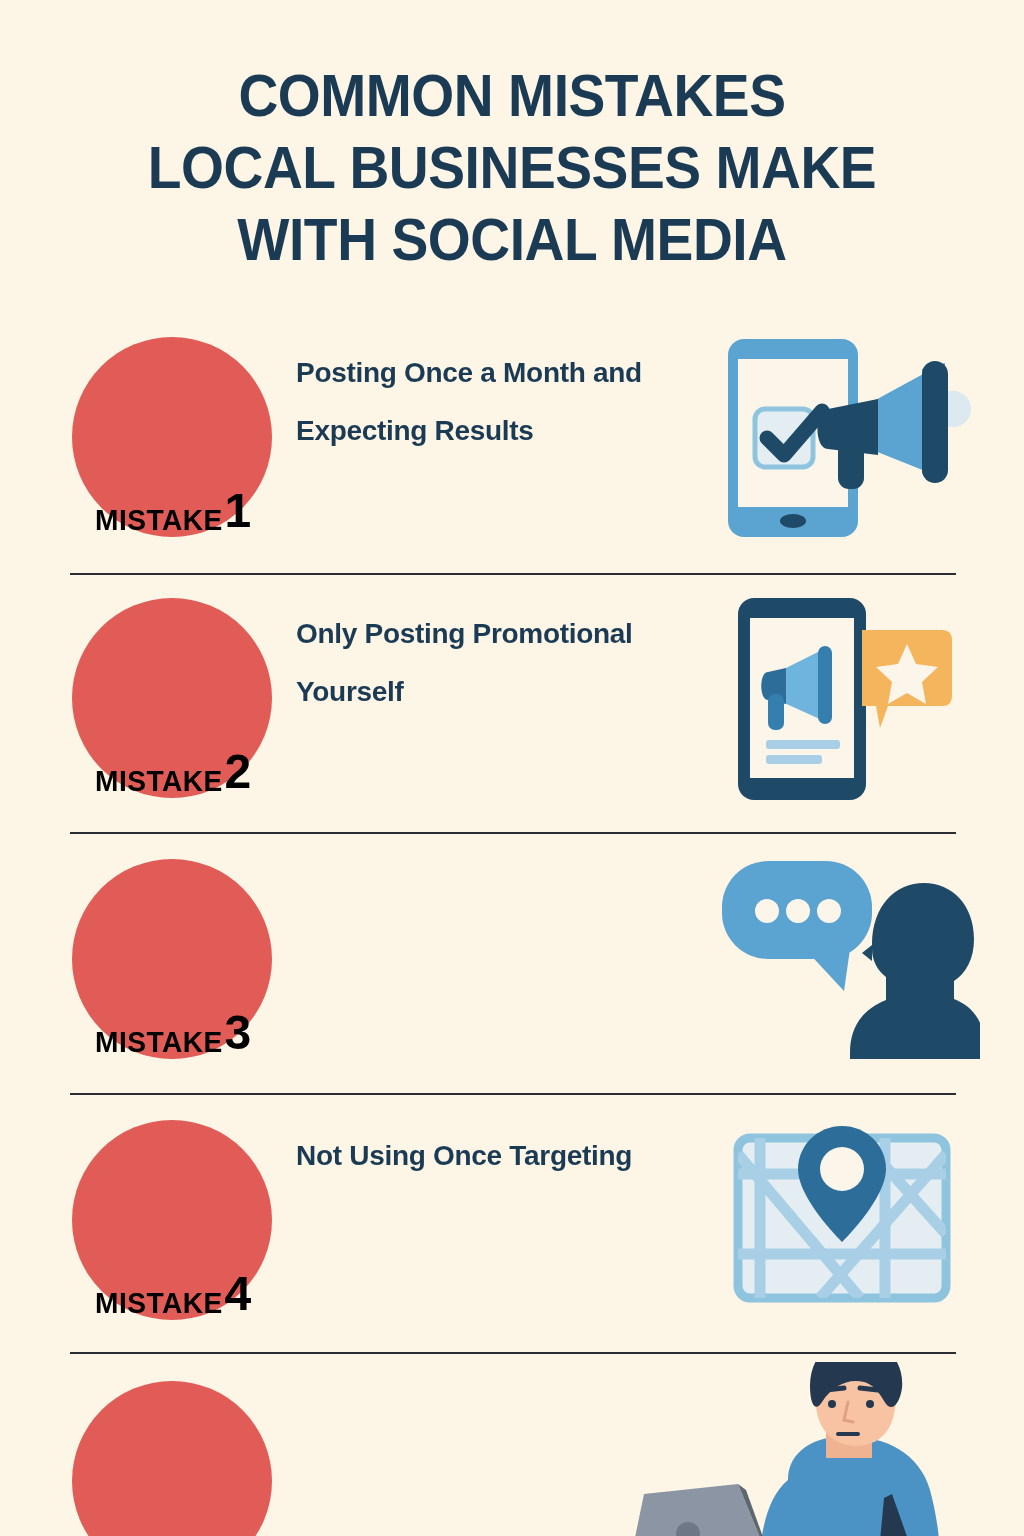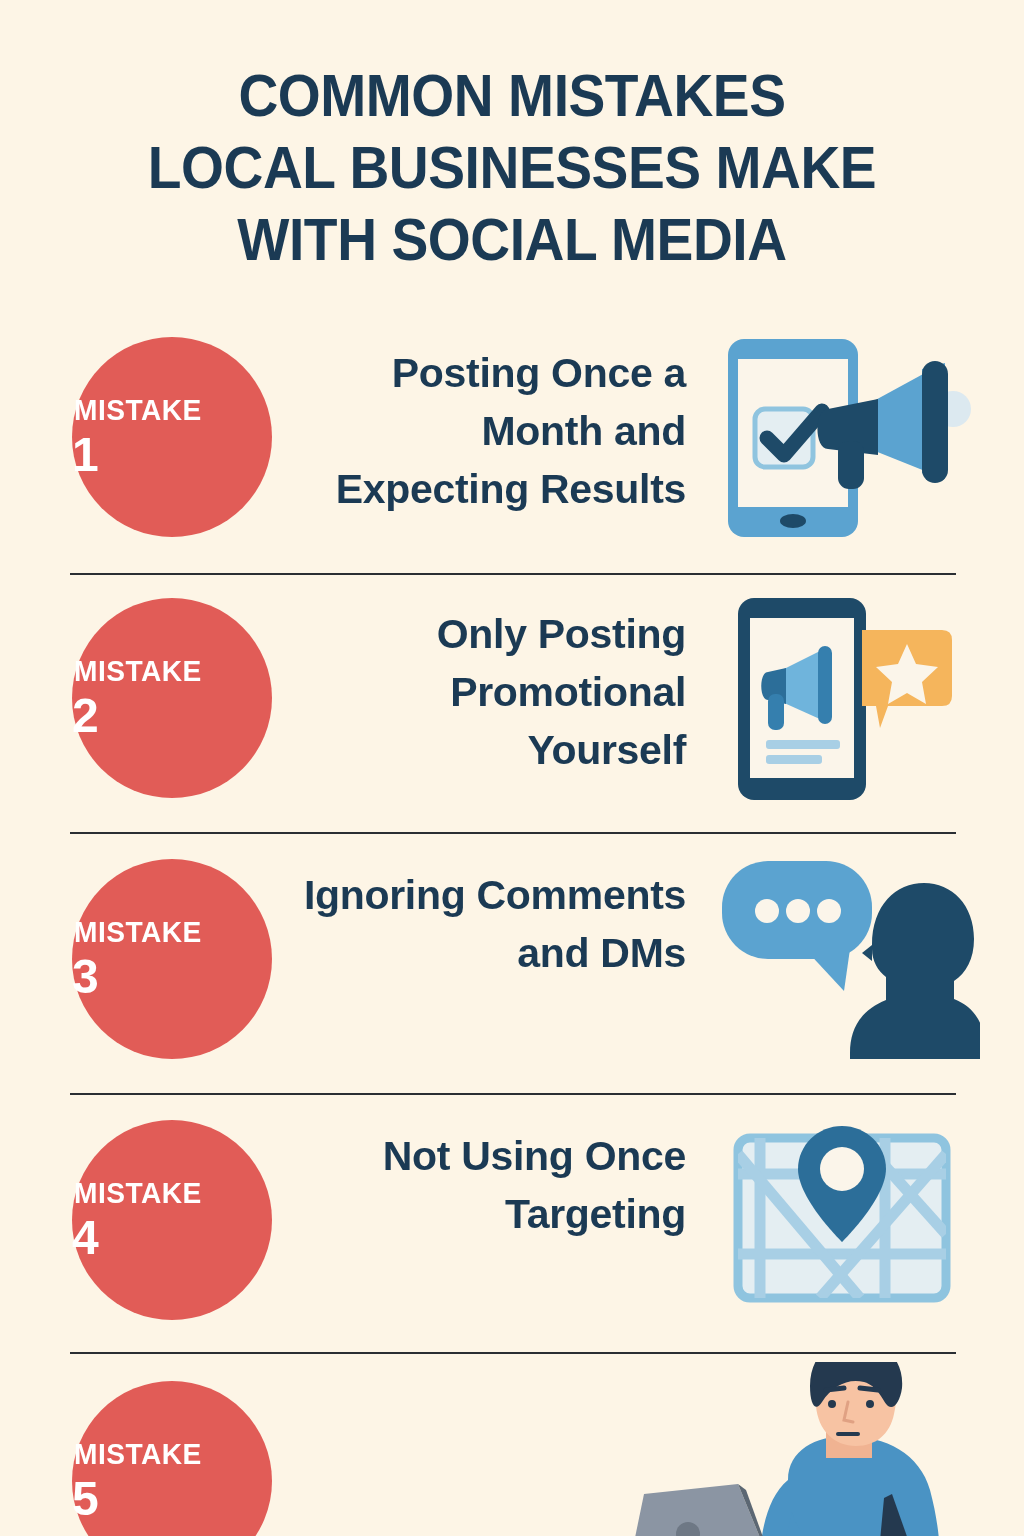--- a/index.html
+++ b/index.html
@@ -42,47 +42,46 @@
     width:1024px; height:261px;
   }
 
   .badge {
     position:absolute;
     left:72px; top:19px;
     width:200px; height:200px;
     border-radius:50%;
     background:#E15C57;
     display:flex;
-    flex-direction:column;
-    align-items:flex-start;
+    flex-direction:row;
+    align-items:flex-end;
     justify-content:center;
-    color:#ffffff;
+    color:#000000;
   }
   .badge-word {
     font-size:29px; font-weight:bold;
     letter-spacing:0.5px;
     line-height:34px;
     transform:scaleX(0.97);
   }
   .badge-num {
     font-size:48px; font-weight:bold;
     line-height:52px;
     margin-top:2px;
   }
 
   .mtext {
     position:absolute;
     left:296px; top:26px;
     width:390px;
     color:#1B3A54;
     font-weight:bold;
-    font-size:41px;
+    font-size:28px;
     line-height:58px;
     letter-spacing:-0.3px;
-    text-align:right;
   }
 
   .icon-wrap {
     position:absolute;
     left:700px; top:10px;
     width:290px; height:220px;
     display:flex; align-items:center; justify-content:center;
   }
 
   .divider {
@@ -168,21 +167,20 @@
         </div>
       </div>
     </div>
 
     <div class="row">
       <div class="row-inner">
         <div class="badge">
           <span class="badge-word">MISTAKE</span>
           <span class="badge-num">3</span>
         </div>
-        <div class="mtext">Ignoring Comments and DMs</div>
         <div class="icon-wrap">
           <svg width="270" height="215" viewBox="0 0 270 215">
 
             <rect x="12" y="8" width="150" height="98" rx="46" fill="#5BA3D0"></rect>
             <path d="M95 96 L140 96 L134 138 Z" fill="#5BA3D0"></path>
             <circle cx="57" cy="58" r="12" fill="#FBF5EA"></circle>
             <circle cx="88" cy="58" r="12" fill="#FBF5EA"></circle>
             <circle cx="119" cy="58" r="12" fill="#FBF5EA"></circle>
 
             <path d="M162 92 C162 52 186 30 214 30 C242 30 264 52 264 86 C264 106 256 120 244 128 L244 146 C270 156 276 180 276 200 L276 206 L140 206 L140 200 C140 176 150 158 176 147 L176 124 C168 118 162 108 162 96 Z" fill="#1E4A68"></path>

